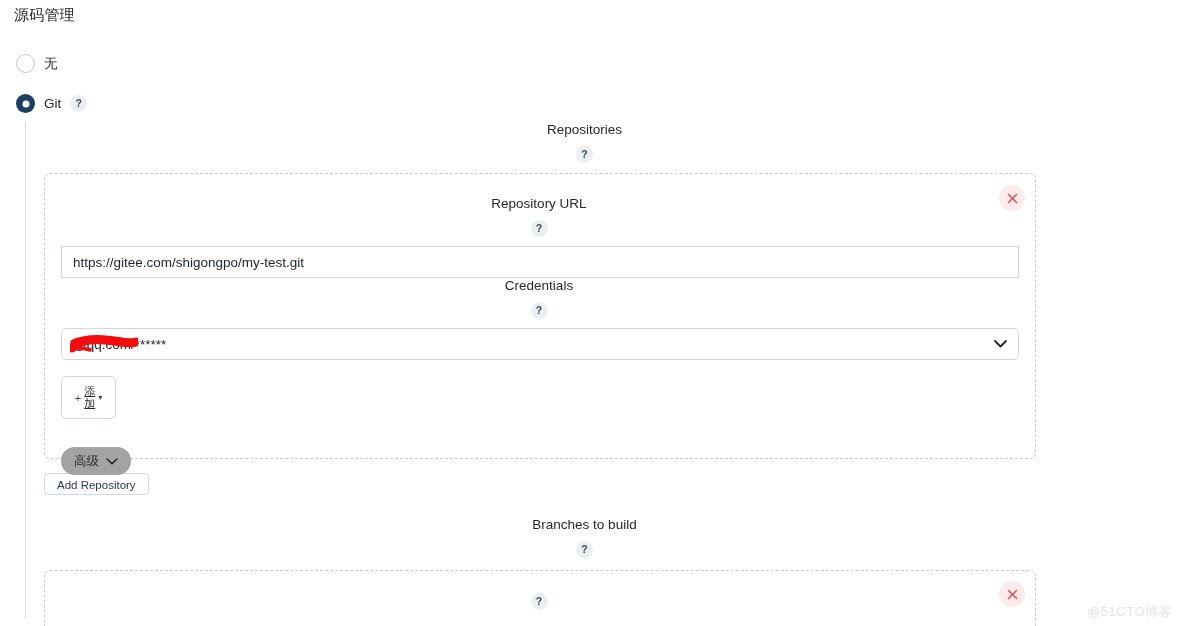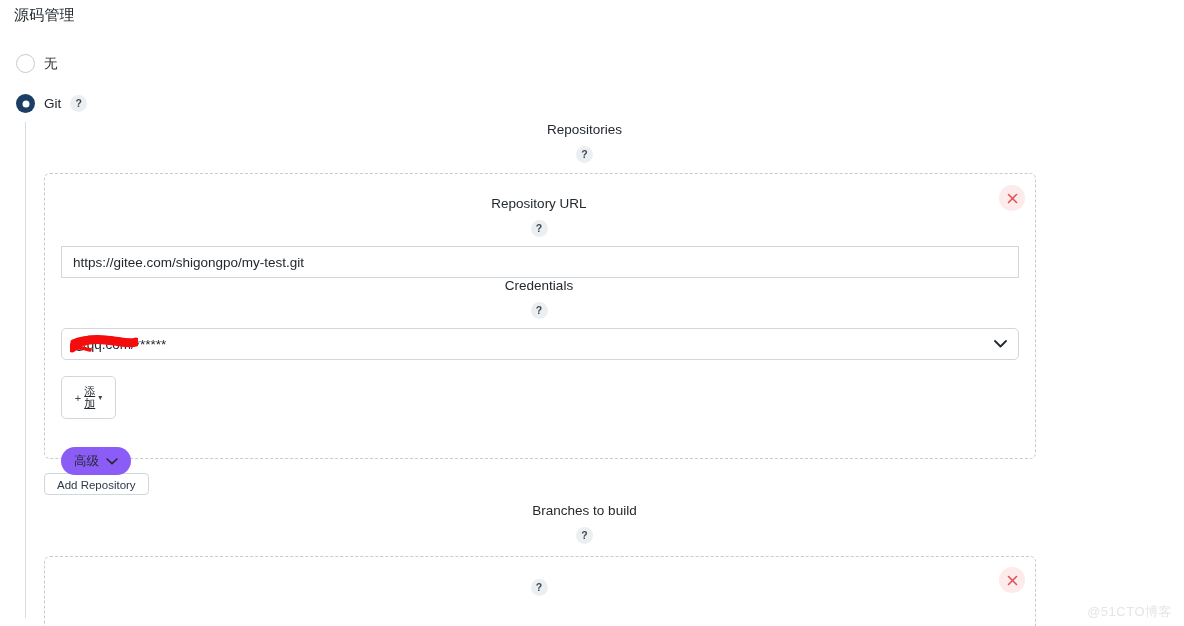--- a/index.html
+++ b/index.html
@@ -220,21 +220,21 @@
     text-decoration: underline;
   }
   .add-btn .caret { font-size: 8px; color: #3d4852; }
 
   .pill-btn {
     margin-top: 28px;
     height: 28px;
     padding: 0 13px;
     border: none;
     border-radius: 14px;
-    background: #8b5cf6;
+    background: #a3a3a3;
     color: #23292e;
     font-size: 12.5px;
     display: inline-flex;
     align-items: center;
     gap: 7px;
     cursor: pointer;
     font-family: "Liberation Sans", "DejaVu Sans", sans-serif;
   }
 
   .outline-btn {
@@ -336,21 +336,21 @@
           <path d="M1 1 L6 5.6 L11 1" stroke="#23292e" stroke-width="1.6" fill="none" stroke-linecap="round" stroke-linejoin="round"></path>
         </svg>
       </button>
     </div>
   </div>
 
   
   <button class="outline-btn">Add Repository</button>
 
   
-  <div class="field-label" style="margin-top:8px;">
+  <div class="field-label" style="margin-top:22px;">
     <span>Branches to build</span>
     <span class="help">?</span>
   </div>
 
   <div class="dashed-box" id="branches-box">
     <button class="delete-btn" id="branch-delete">
       <svg width="11" height="11" viewBox="0 0 11 11">
         <line x1="1.5" y1="1.5" x2="9.5" y2="9.5" stroke="#e05252" stroke-width="1.6" stroke-linecap="round"></line>
         <line x1="9.5" y1="1.5" x2="1.5" y2="9.5" stroke="#e05252" stroke-width="1.6" stroke-linecap="round"></line>
       </svg>

